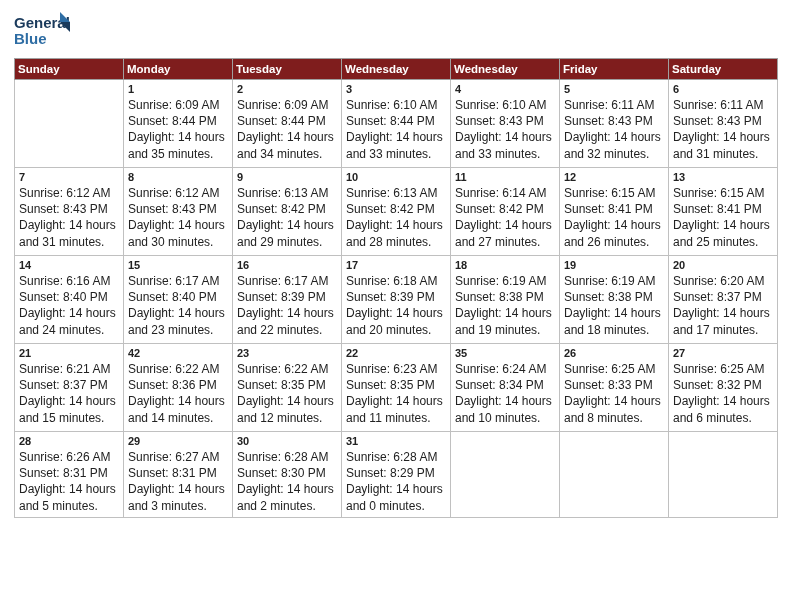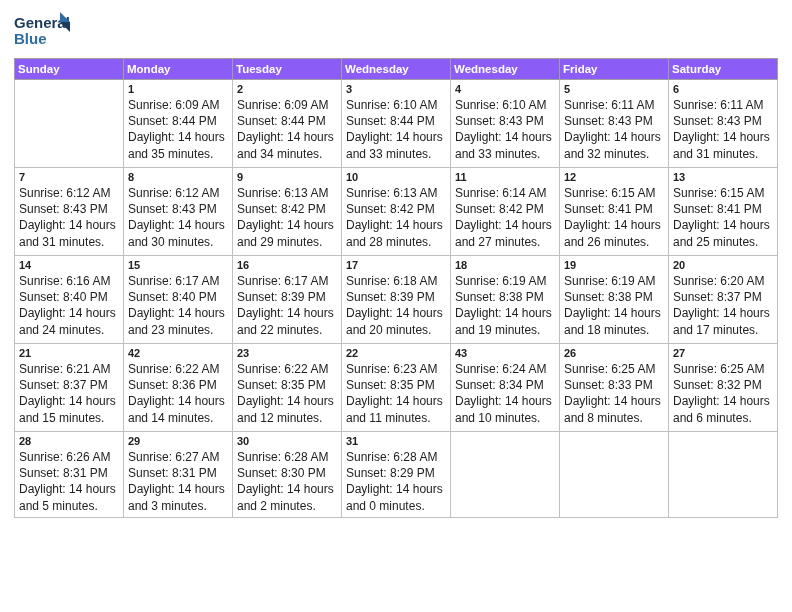--- a/index.html
+++ b/index.html
@@ -39,21 +39,21 @@
       font-size: 13px;
       color: #333;
       margin-top: 2px;
     }
     .calendar {
       width: 100%;
       border-collapse: collapse;
       table-layout: fixed;
     }
     .calendar th {
-      background: #8b5cf6;
+      background: #7f1d1d;
       color: #fff;
       font-size: 11.5px;
       font-weight: bold;
       padding: 4px 3px;
       text-align: left;
       border: 1px solid #a0a0a0;
     }
     .calendar td {
       border: 1px solid #c0c0c0;
       vertical-align: top;
@@ -211,21 +211,21 @@
           </td>
           <td>
             <div class="day-num">23</div>
             <div class="day-info">Sunrise: 6:22 AM<br>Sunset: 8:35 PM<br>Daylight: 14 hours<br>and 12 minutes.</div>
           </td>
           <td>
             <div class="day-num">22</div>
             <div class="day-info">Sunrise: 6:23 AM<br>Sunset: 8:35 PM<br>Daylight: 14 hours<br>and 11 minutes.</div>
           </td>
           <td>
-            <div class="day-num">43</div>
+            <div class="day-num">35</div>
             <div class="day-info">Sunrise: 6:24 AM<br>Sunset: 8:34 PM<br>Daylight: 14 hours<br>and 10 minutes.</div>
           </td>
           <td>
             <div class="day-num">26</div>
             <div class="day-info">Sunrise: 6:25 AM<br>Sunset: 8:33 PM<br>Daylight: 14 hours<br>and 8 minutes.</div>
           </td>
           <td>
             <div class="day-num">27</div>
             <div class="day-info">Sunrise: 6:25 AM<br>Sunset: 8:32 PM<br>Daylight: 14 hours<br>and 6 minutes.</div>
           </td>

